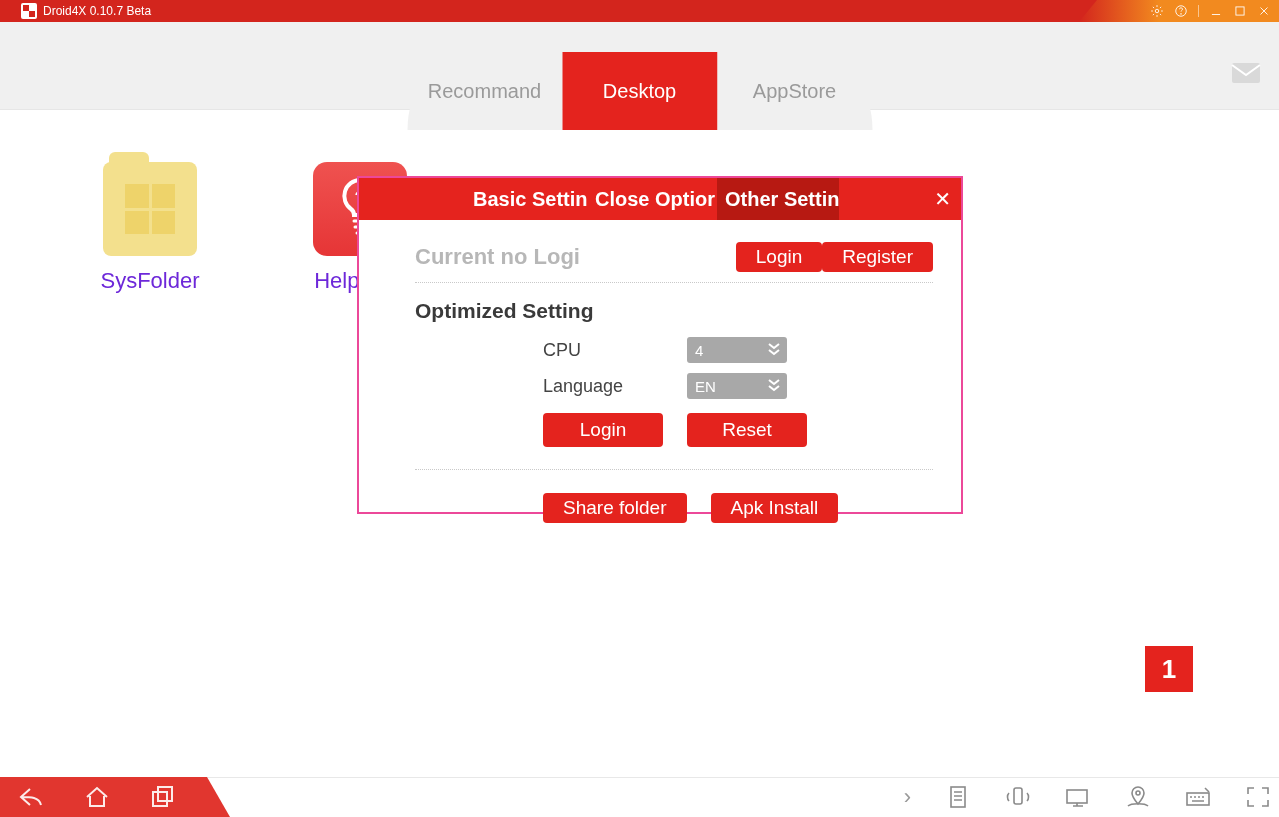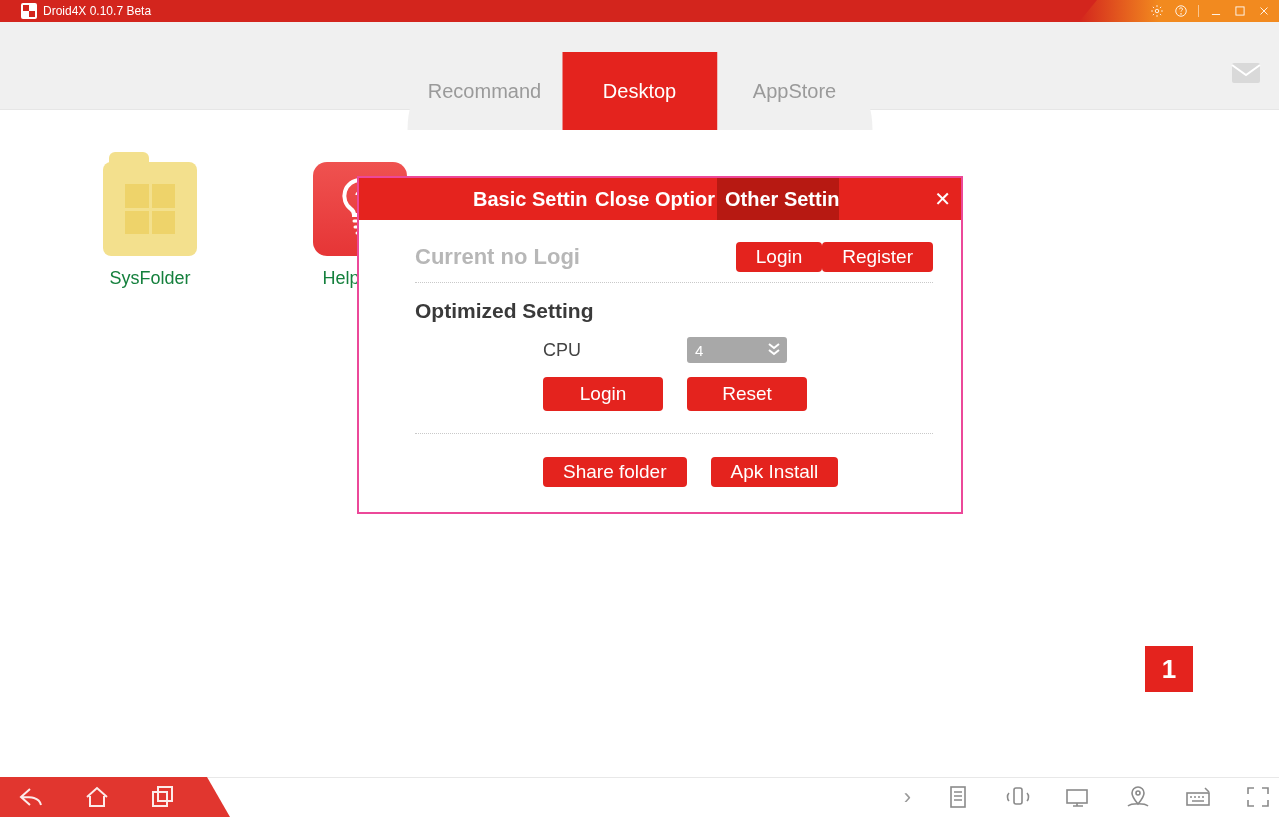--- a/index.html
+++ b/index.html
@@ -72,21 +72,21 @@
   }
   .folder-grid {
     position:absolute; top:22px; left:22px; width:50px; height:50px;
     display:grid; grid-template-columns:1fr 1fr; grid-template-rows:1fr 1fr; gap:3px;
   }
   .folder-grid div { background:#eed36a; }
   .help-icon {
     background: linear-gradient(#ef5250,#e63536); display:flex; align-items:center; justify-content:center;
   }
   .help-icon svg { width:50px; height:70px; }
-  .app-label { font-size:18px; color:#15803d; white-space:nowrap; overflow:hidden; }
+  .app-label { font-size:22px; color:#6d28d9; white-space:nowrap; overflow:hidden; }
 
   
   .dialog {
     position:absolute; left:357px; top:154px; width:606px; height:338px;
     background:#fff; border:2px solid #ec4899; z-index:10;
   }
   .dialog-tabs {
     height:42px; background:#e5231e; display:flex; align-items:stretch; position:relative;
     padding-left:106px;
   }
@@ -248,20 +248,31 @@
           <span>4</span>
           <span class="chev">
             <svg width="14" height="16" viewBox="0 0 14 16">
                 <path d="M2 3l5 4 5-4M2 9l5 4 5-4" fill="none" stroke="#fff" stroke-width="2"></path>
               </svg>
           </span>
         </div>
       </div>
 
 
+      <div class="field-row">
+        <div class="lbl">Language</div>
+        <div class="select-box">
+          <span>EN</span>
+          <span class="chev">
+            <svg width="14" height="16" viewBox="0 0 14 16">
+                <path d="M2 3l5 4 5-4M2 9l5 4 5-4" fill="none" stroke="#fff" stroke-width="2"></path>
+              </svg>
+          </span>
+        </div>
+      </div>
 
       <div class="action-row">
         <button class="btn-red btn-wide">Login</button>
         <button class="btn-red btn-wide">Reset</button>
       </div>
 
       <hr class="divider-dotted" style="margin-top:22px">
 
 
       <div class="other-row">

